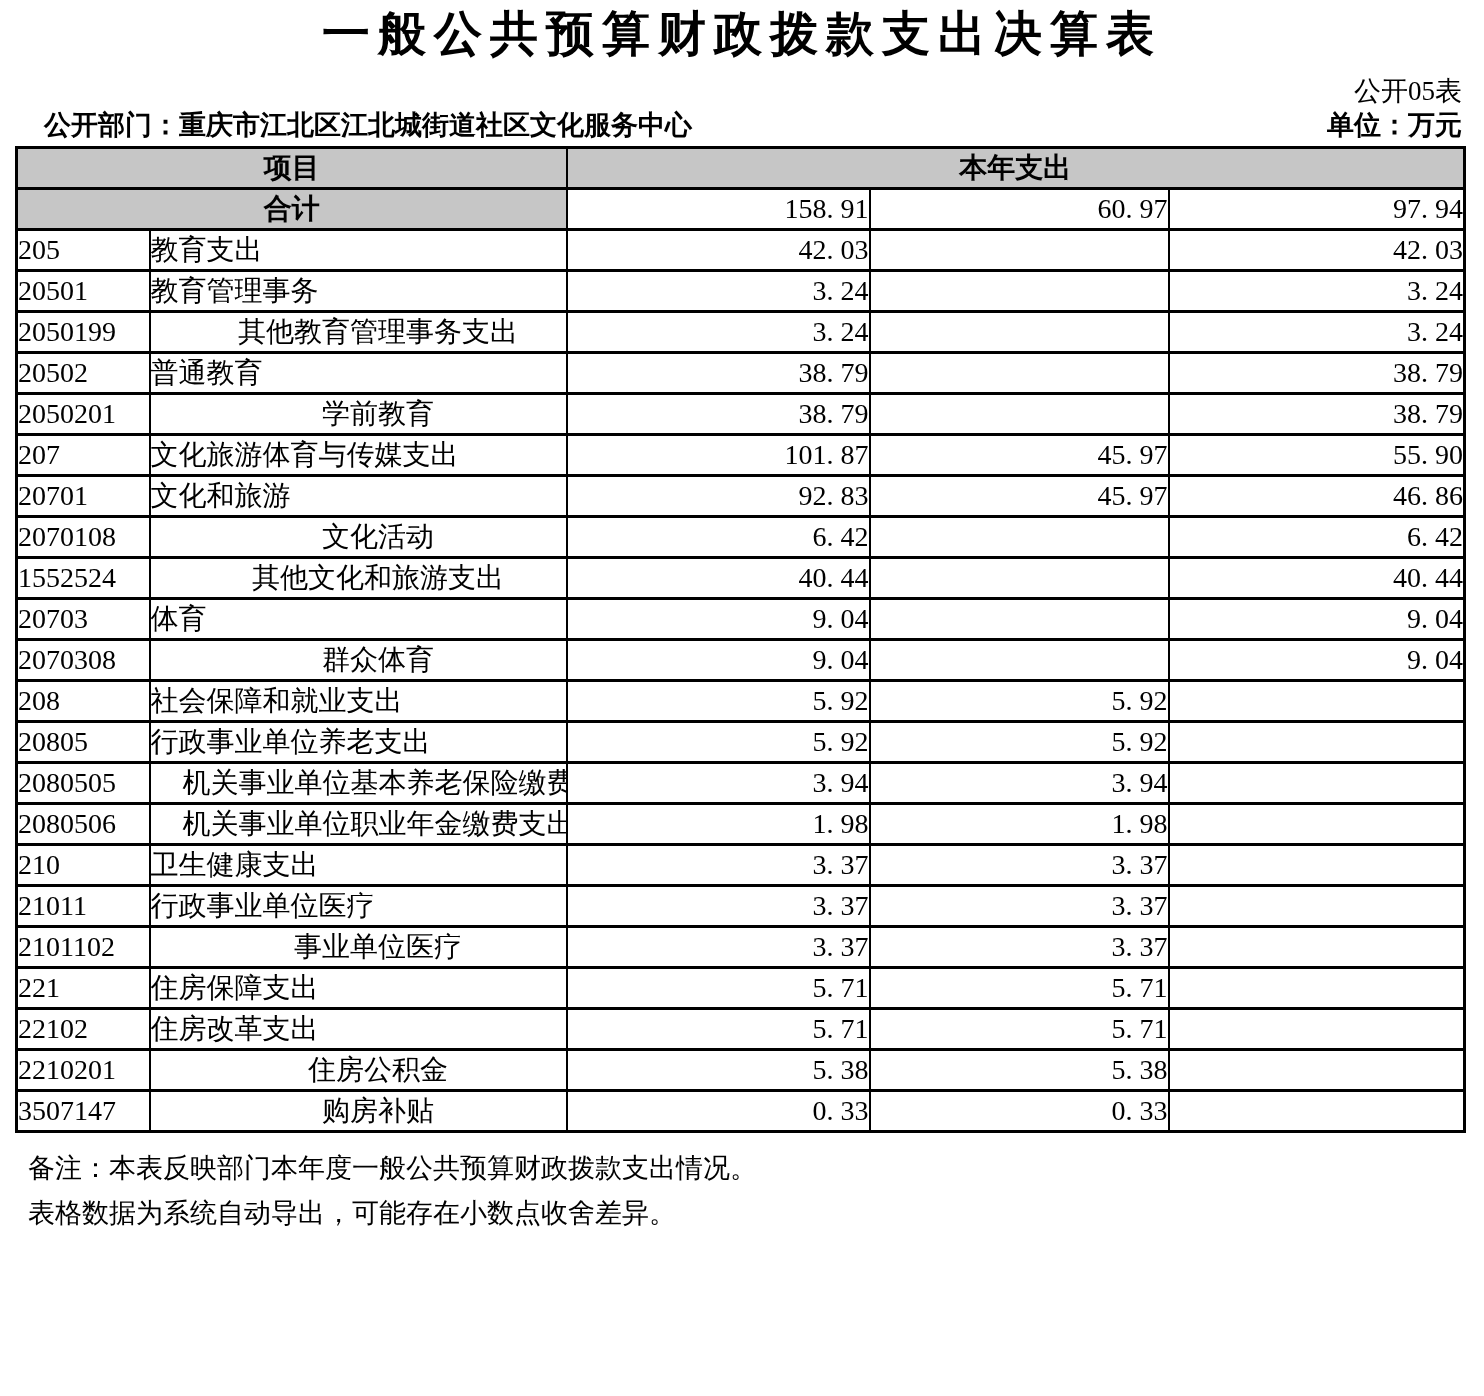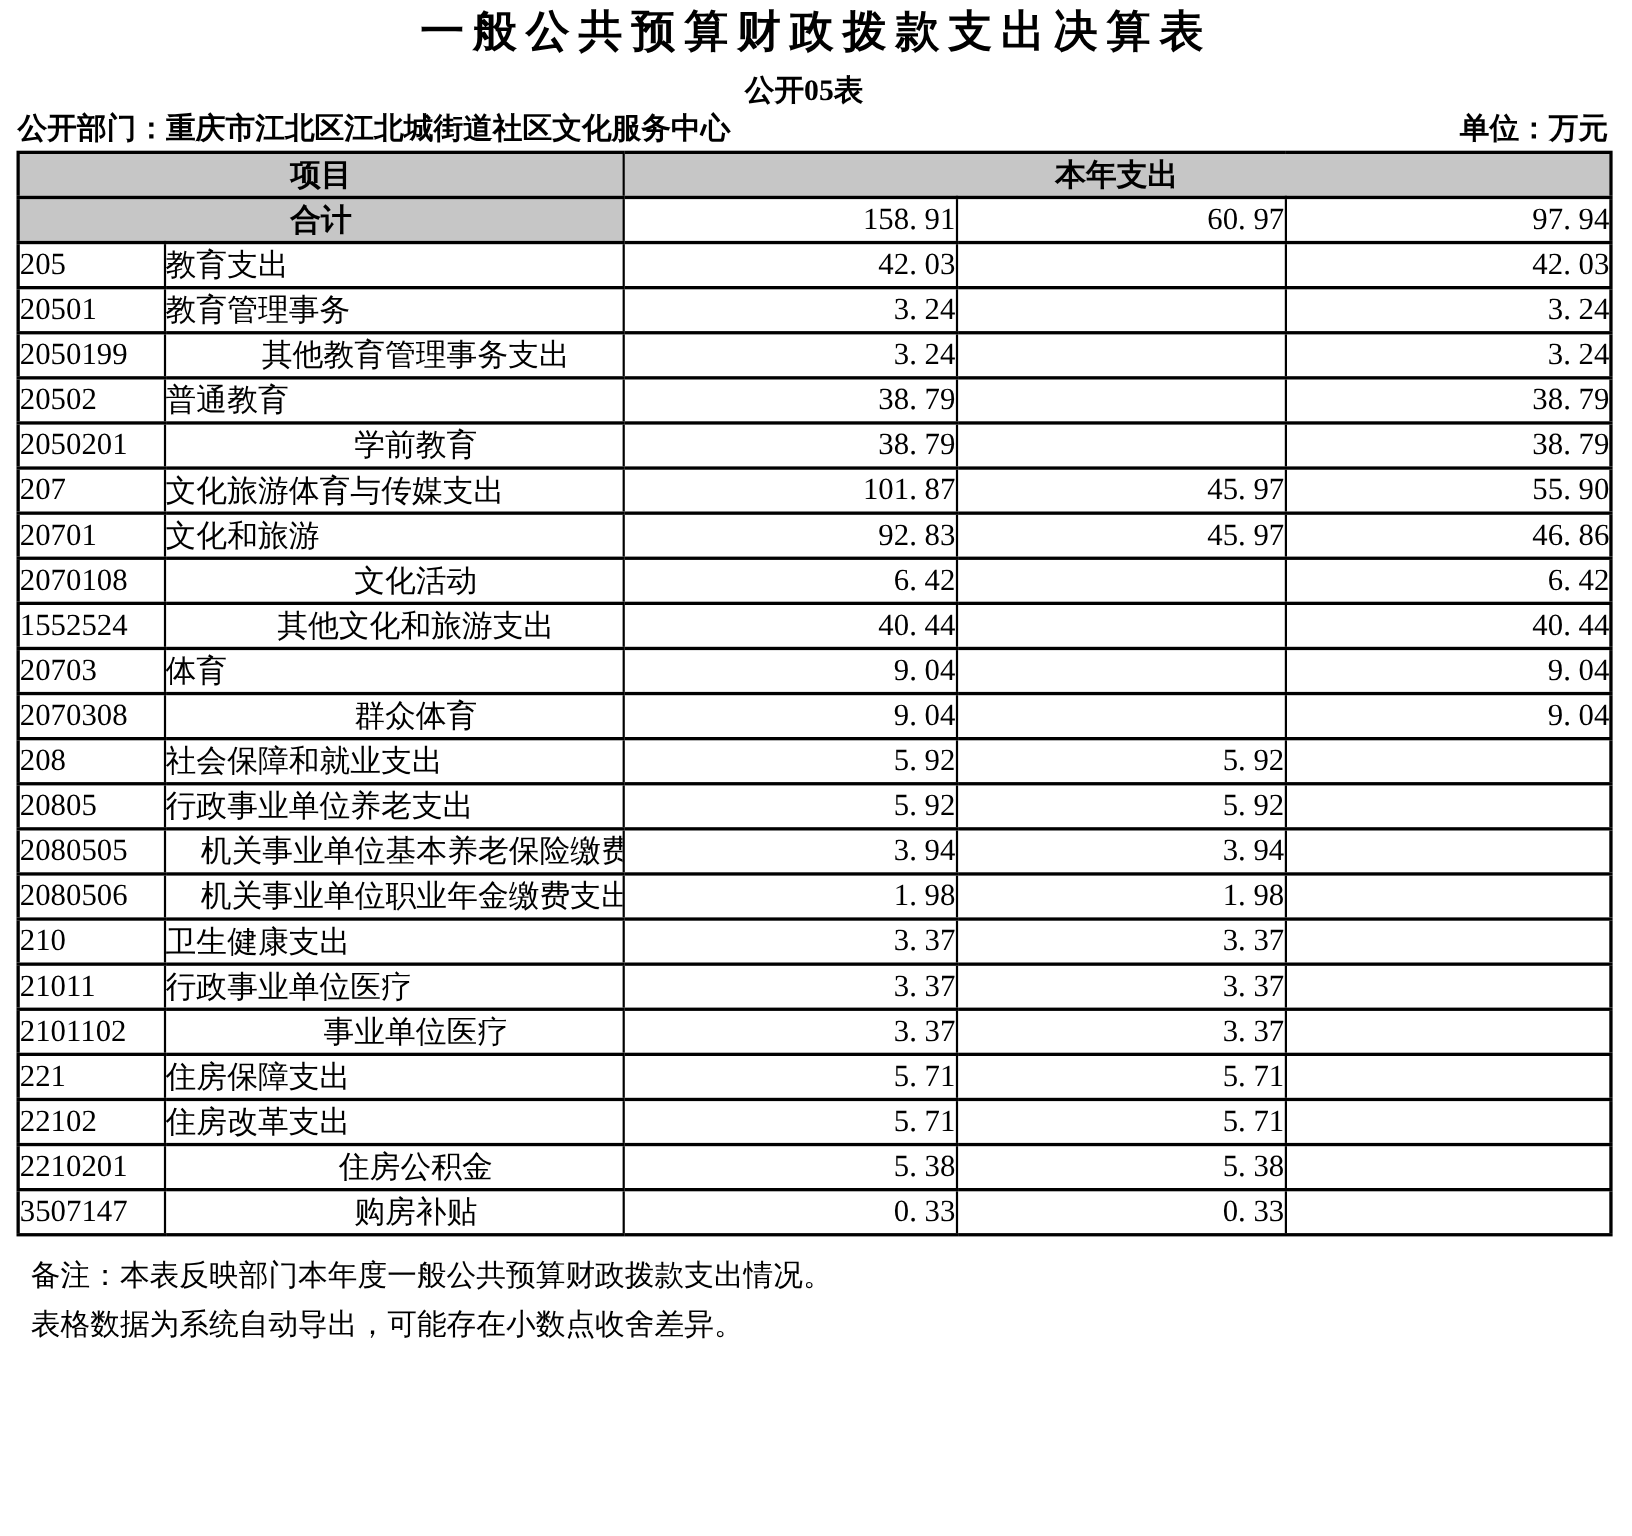--- a/index.html
+++ b/index.html
@@ -13,38 +13,38 @@
     position: relative;
     width: 1484px;
     height: 1396px;
     box-sizing: border-box;
     overflow: hidden;
     background: #ffffff;
   }
   .title {
     margin: 6px 0 0 0;
     text-align: center;
-    font-size: 40px;
+    font-size: 48px;
     font-weight: bold;
     letter-spacing: 8px;
     line-height: 1.15;
   }
   .table-code {
     margin-top: 16px;
     padding-right: 22px;
-    text-align: center;
+    text-align: right;
     font-size: 27px;
-    font-weight: bold;
+    font-weight: normal;
     line-height: 1.1;
   }
   .meta-row {
     display: flex;
     justify-content: space-between;
     align-items: flex-end;
-    padding: 2px 22px 5px 16px;
+    padding: 2px 22px 5px 44px;
     font-size: 27px;
     font-weight: bold;
     line-height: 1.2;
   }
   table.budget {
     margin-left: 15px;
     width: 1448px;
     table-layout: fixed;
     border-collapse: collapse;
     border: 3px solid #000;

